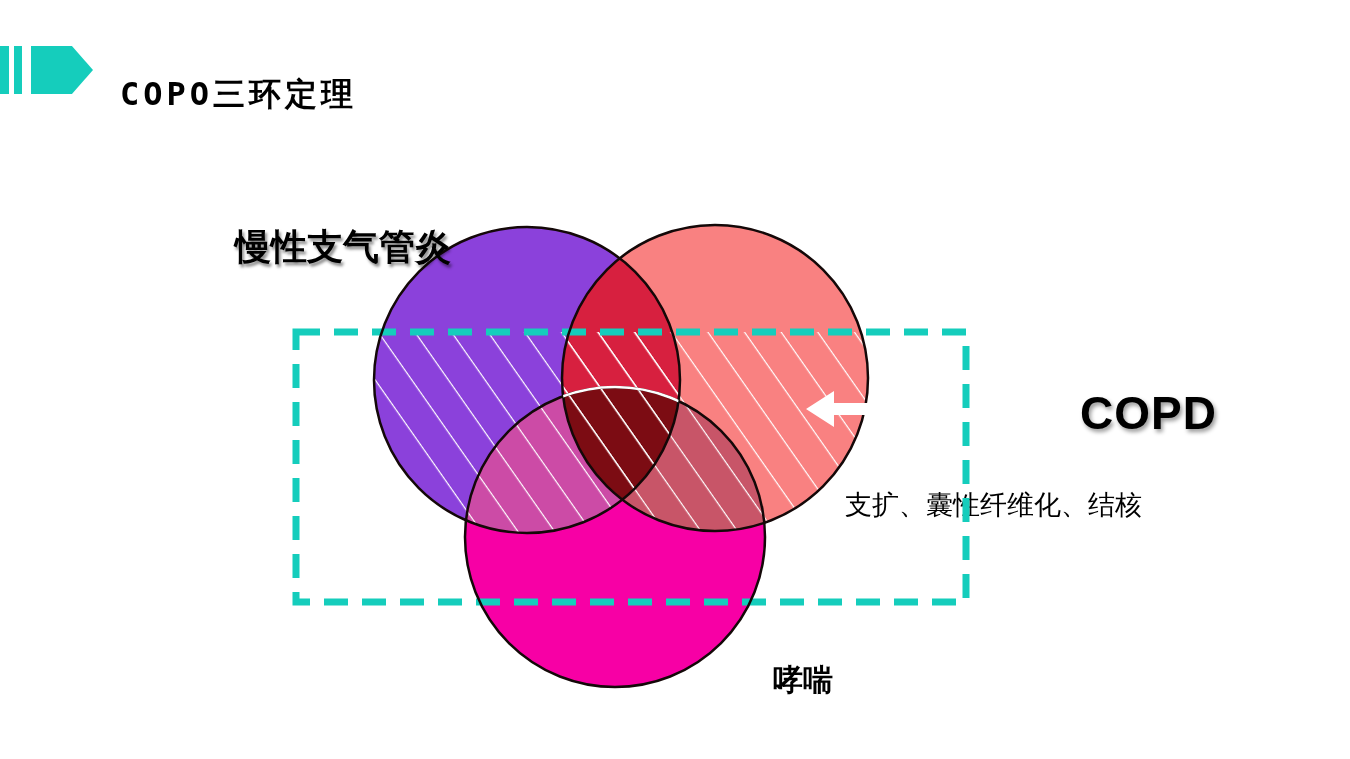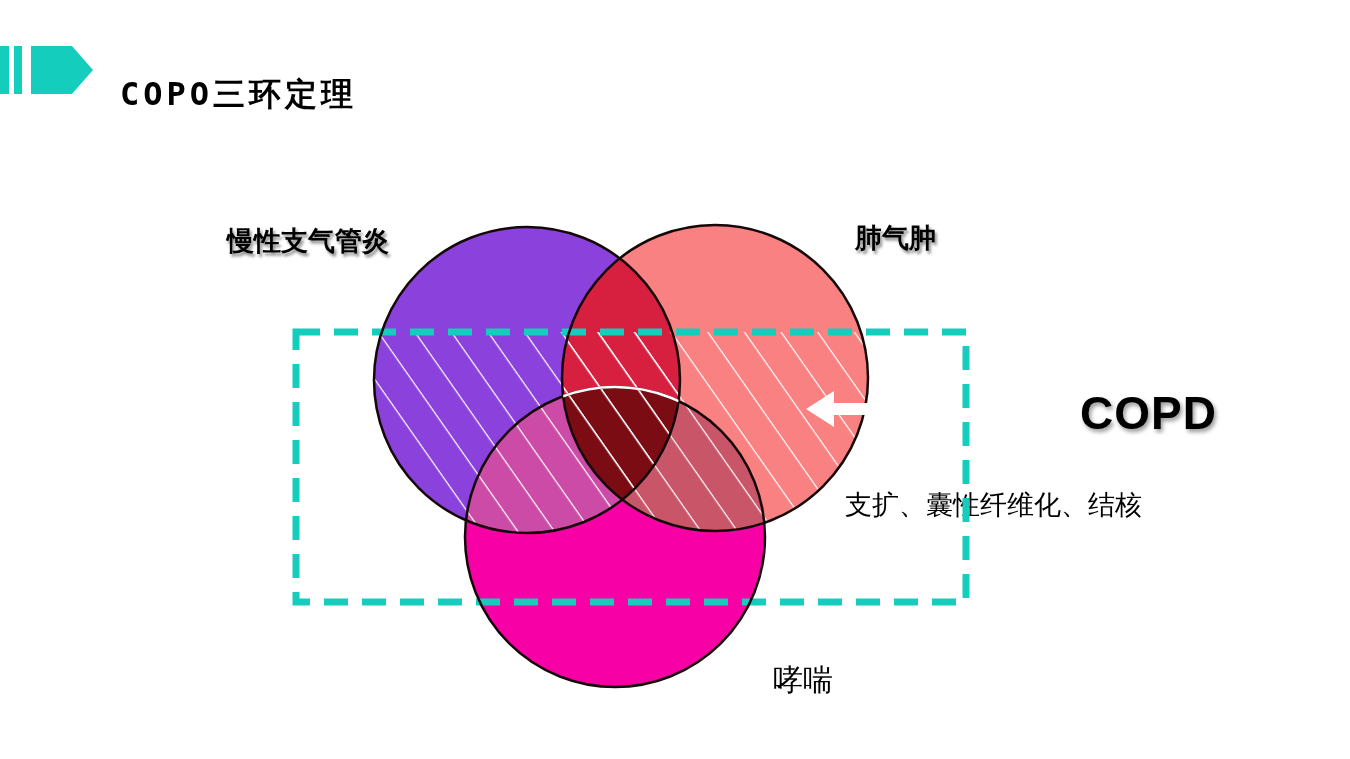--- a/index.html
+++ b/index.html
@@ -25,30 +25,31 @@
     color:#000000;white-space:nowrap;
   }
   
   #venn-svg{position:absolute;left:0;top:0;z-index:2;}
   .note-text{
     position:absolute;left:845px;top:487px;z-index:1;
     font-size:27px;color:#000000;white-space:nowrap;
   }
   .label{position:absolute;z-index:3;color:#000000;white-space:nowrap;}
   .label.bold{
-    font-weight:700;font-size:27px;
+    font-weight:700;font-size:36px;
     text-shadow:2px 3px 3px rgba(0,0,0,0.45);
+    margin-left:8px;
   }
   .label.left-circle{left:227px;top:223px;}
   .label.right-circle{left:855px;top:220px;}
   .label.copd{
     left:1080px;top:386px;font-weight:700;font-size:46px;
     text-shadow:2px 3px 4px rgba(0,0,0,0.4);letter-spacing:1px;
   }
-  .label.bottom-circle{left:773px;top:660px;font-size:30px;font-weight:400;text-align:center;}
+  .label.bottom-circle{left:773px;top:660px;font-size:30px;font-weight:700;text-align:center;}
 </style>
 </head>
 <body>
 
 <div id="slide">
 
   <div class="marker-bar b1" style="background-color: rgb(21, 205, 188);"></div>
   <div class="marker-bar b2" style="background-color: rgb(21, 205, 188);"></div>
   <div class="marker-arrow" style="background-color: rgb(21, 205, 188);"></div>
   <h1 class="slide-title">COPO三环定理</h1>
@@ -101,17 +102,16 @@
     <circle cx="615" cy="537" r="150" fill="none" stroke-width="2.5" stroke="#140808"></circle>
 
     <g clip-path="url(#clipR)">
       <circle cx="615" cy="537" r="150" clip-path="url(#clipL)" fill="none" stroke-width="2.5" stroke="#FFFFFF"></circle>
     </g>
 
     <polygon points="806,409 834,391 834,403 880,403 880,415 834,415 834,427" fill="#FFFFFF"></polygon>
   </svg>
 
   <div class="label bold left-circle">慢性支气管炎</div>
-  <div class="label bold right-circle">肺气肿</div>
   <div class="label copd">COPD</div>
   <div class="label bottom-circle">哮喘</div>
 
 </div>
 
 </body></html>

